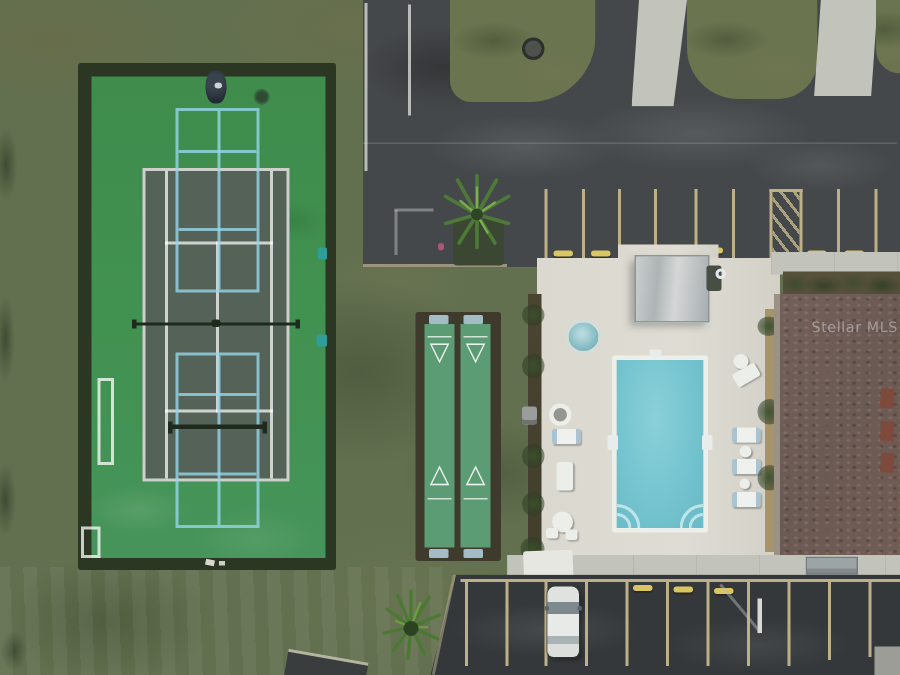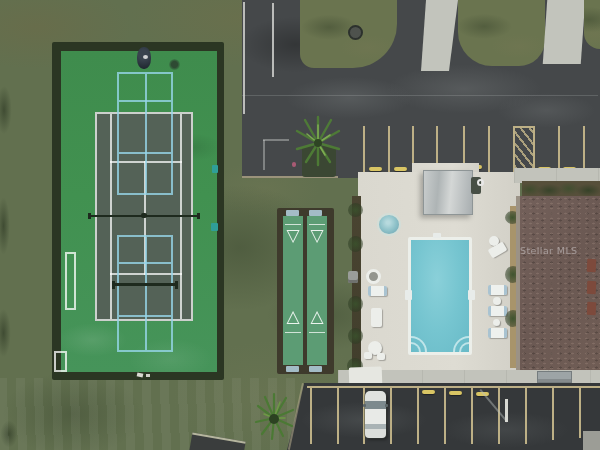--- a/index.html
+++ b/index.html
@@ -261,21 +261,21 @@
       #564f3a;"></div>
   <div class="a" style="left:510px;top:206px;width:8px;height:162px;background:#a8946b;"></div>
   <div class="a shrub" style="left:505px;top:211px;width:15px;height:13px;"></div>
   <div class="a shrub" style="left:505px;top:266px;width:16px;height:17px;"></div>
   <div class="a shrub" style="left:505px;top:310px;width:16px;height:17px;"></div>
   <div class="a" style="left:516px;top:196px;width:5px;height:176px;background:#9b9286;"></div>
   <div class="a roof" style="left:520px;top:196px;width:80px;height:176px;"></div>
   <div class="a vent" style="left:587px;top:259px;width:9px;height:13px;"></div>
   <div class="a vent" style="left:587px;top:281px;width:9px;height:13px;"></div>
   <div class="a vent" style="left:587px;top:302px;width:9px;height:13px;"></div>
-  <div class="a watermark" style="left:520px;top:213px;margin-top:32px;">Stellar MLS</div>
+  <div class="a watermark" style="left:541px;top:213px;">Stellar MLS</div>
 
   <div class="a sidewalk" style="left:338px;top:370px;width:262px;height:17px;"></div>
   <div class="a" style="left:349px;top:367px;width:33px;height:19px;background:#e6e7e1;transform:rotate(-2deg);border-radius:2px;"></div>
   <div class="a" style="left:537px;top:371px;width:35px;height:12px;background:#9da4a6;box-shadow:inset 0 0 0 1px #757c7e, inset 0 -4px 0 rgba(0,0,0,.15);"></div>
 
   <div class="a asphaltB" style="left:285px;top:383px;width:315px;height:67px;clip-path:polygon(19px 0,315px 0,315px 67px,2px 67px);">
     <div class="a stall" style="left:22px;top:3px;width:293px;height:2px;"></div>
     <div class="a stall" style="left:25px;top:5px;width:2px;height:56px;"></div>
     <div class="a stall" style="left:52px;top:5px;width:2px;height:56px;"></div>
     <div class="a stall" style="left:78px;top:5px;width:2px;height:56px;"></div>

